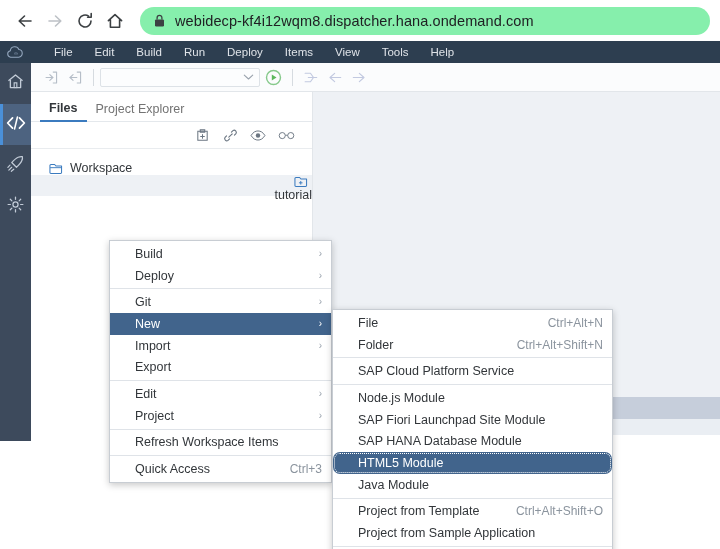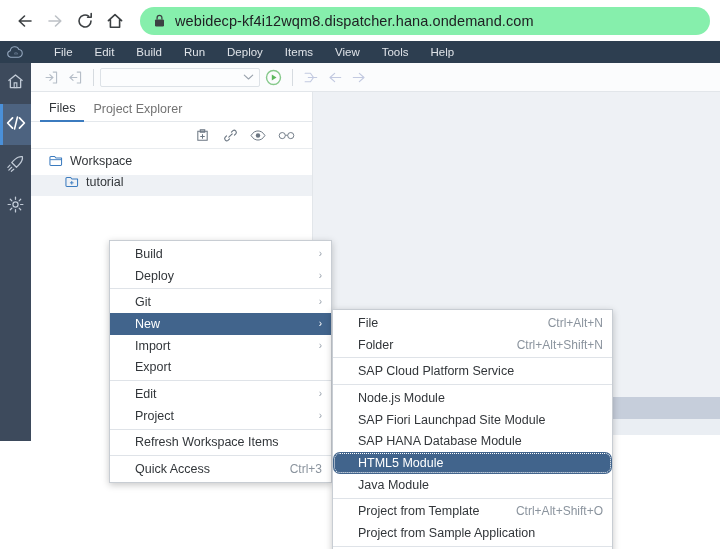--- a/index.html
+++ b/index.html
@@ -197,21 +197,21 @@
     flex: 0 0 auto;
   }
   .tab {
     font-size: 12.5px;
     color: #737373;
     padding: 0 9px 5px 9px;
     line-height: 14px;
   }
   .tab.active {
     color: #32363a;
-    font-weight: normal;
+    font-weight: bold;
     border-bottom: 2px solid #3b7bbf;
     margin-bottom: -1px;
     margin-top: 16px;
   }
   .panel-tools {
     height: 26px;
     display: flex;
     align-items: center;
     justify-content: flex-end;
     padding-right: 12px;
@@ -226,27 +226,27 @@
     justify-content: center;
   }
   .tree {
     flex: 1 1 auto;
     padding-top: 5px;
     min-height: 0;
   }
   .tree-row {
     height: 21px;
     display: flex;
-    align-items: flex-start;
+    align-items: flex-end;
     font-size: 12.5px;
     color: #32363a;
   }
   .tree-row.lvl1 { padding-left: 15px; }
   .tree-row.lvl2 { padding-left: 31px; }
-  .tree-row.selected { background: #eef1f5; }
+  .tree-row.selected { background: #eef1f5; flex-direction: column; }
   .tree-icon {
     width: 21px;
     display: flex;
     align-items: center;
     justify-content: center;
     flex: 0 0 auto;
   }
   .tree-label { margin-left: 3px; }
 
   

